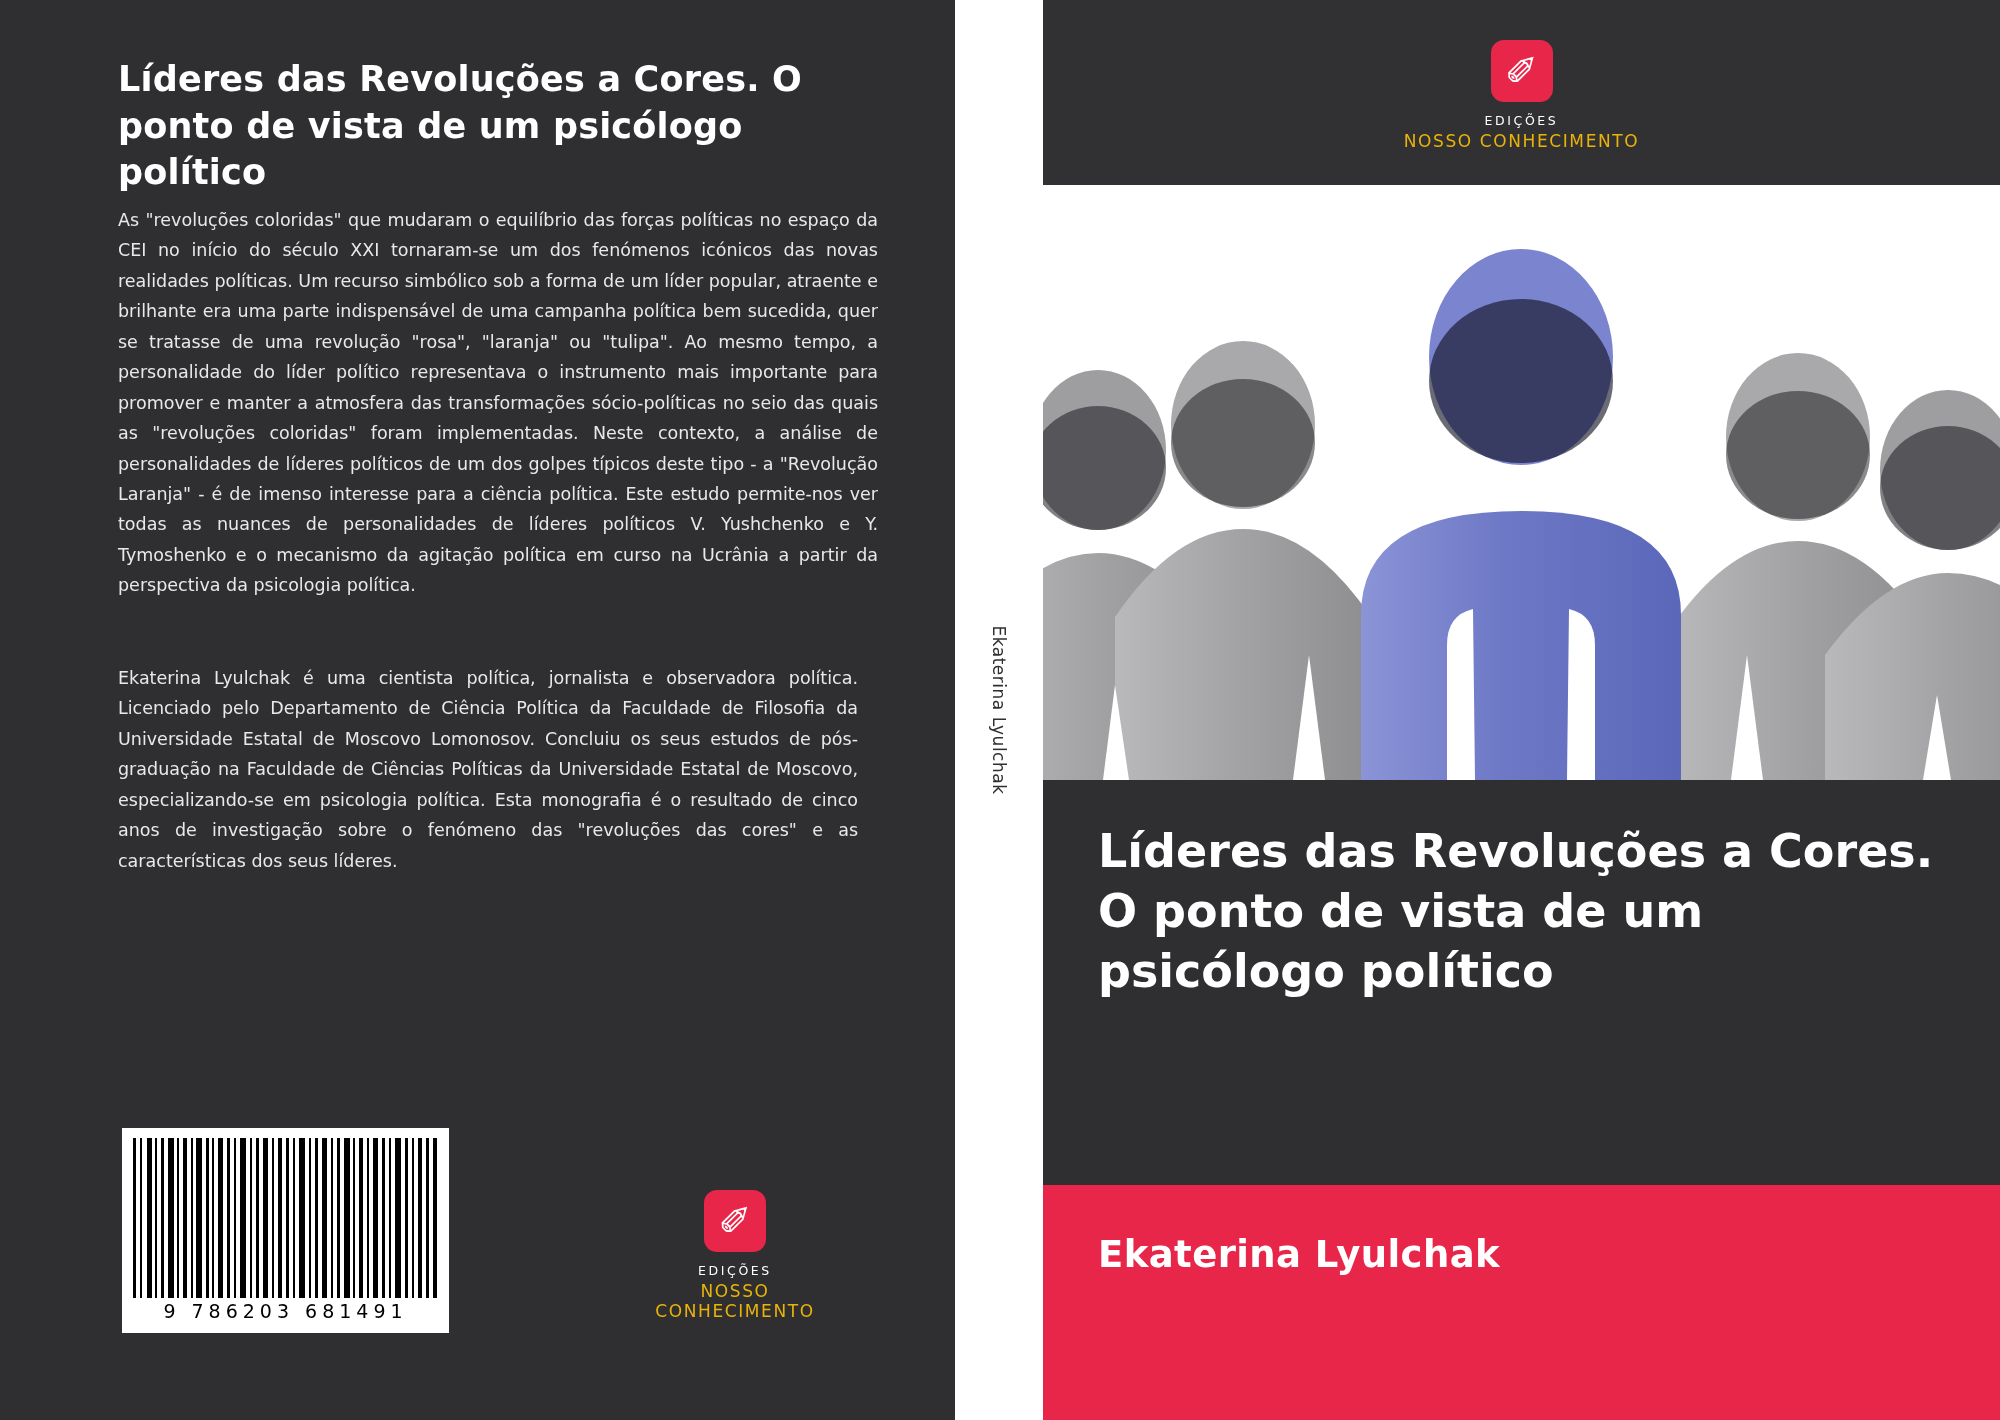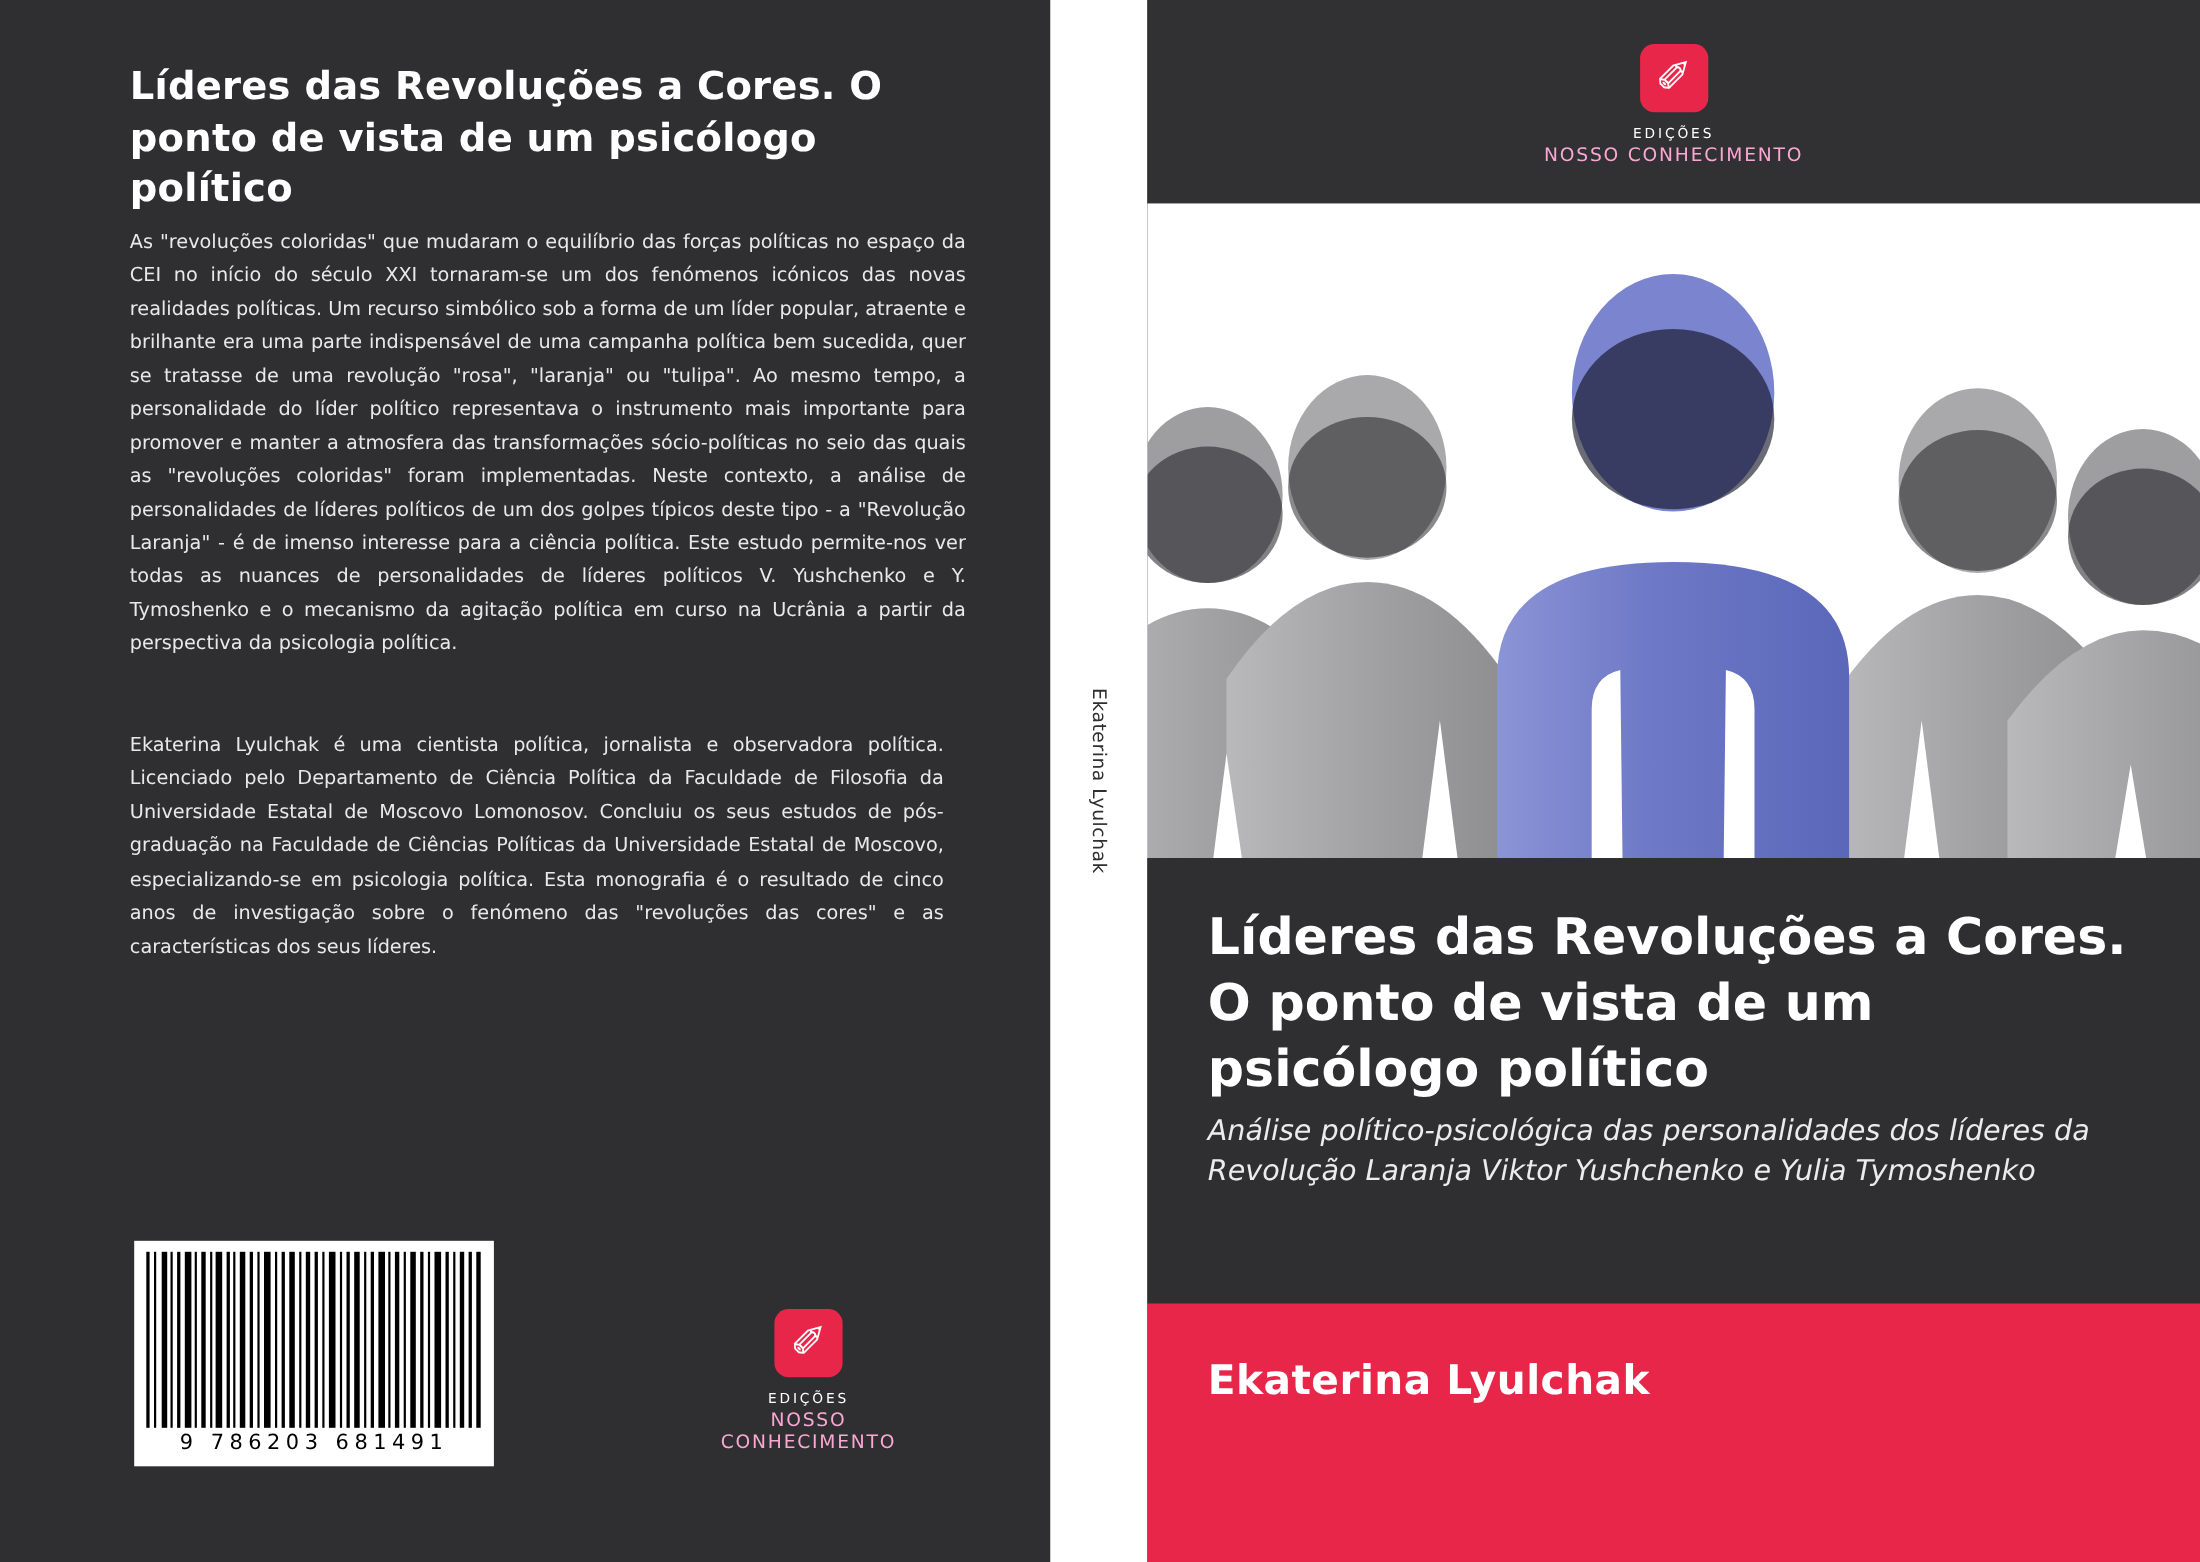--- a/index.html
+++ b/index.html
@@ -117,21 +117,21 @@
     text-align: center;
     font-family: "DejaVu Sans", sans-serif;
   }
   .pub-line1 {
     color: #ffffff;
     font-size: 12.5px;
     letter-spacing: 2.6px;
     margin-top: 11px;
   }
   .pub-line2 {
-    color: #f9a8d4;
+    color: #eab308;
     font-size: 17px;
     letter-spacing: 1.6px;
     margin-top: 3px;
   }
 
   
   .spine {
     position: absolute;
     left: 955px;
     top: 0;
@@ -364,20 +364,19 @@
         <path d="M330 595 L330 470 Q348 440 366 470 L366 595 Z" fill="#ffffff" opacity="0"></path>
         <path d="M250 595 L266 470 L282 595 Z" fill="#ffffff"></path>
         <path d="M688 595 L704 470 L720 595 Z" fill="#ffffff"></path>
         <path d="M60 595 L72 500 L86 595 Z" fill="#ffffff"></path>
         <path d="M880 595 L894 510 L908 595 Z" fill="#ffffff"></path>
       </svg>
     </div>
 
     <div class="front-title-block">
       <div class="front-title">Líderes das Revoluções a Cores. O ponto de vista de um psicólogo político</div>
-      <div class="front-subtitle">Análise político-psicológica das personalidades dos líderes da Revolução Laranja Viktor Yushchenko e Yulia Tymoshenko</div>
     </div>
 
     <div class="front-author-band">
       <div class="front-author">Ekaterina Lyulchak</div>
     </div>
   </div>
 </div>
 
 </body></html>

